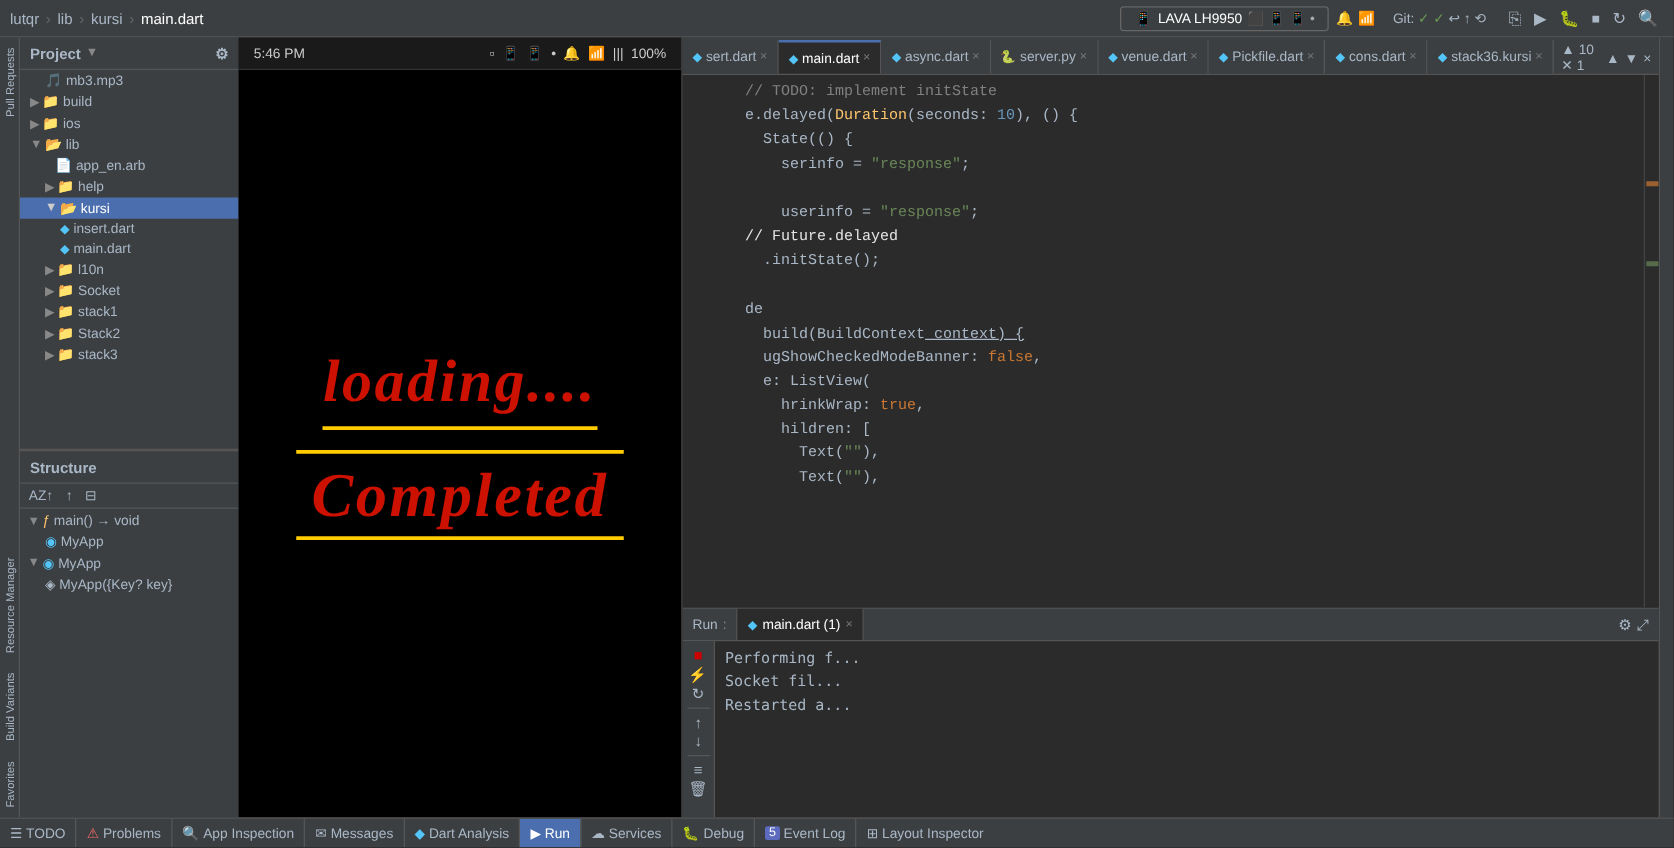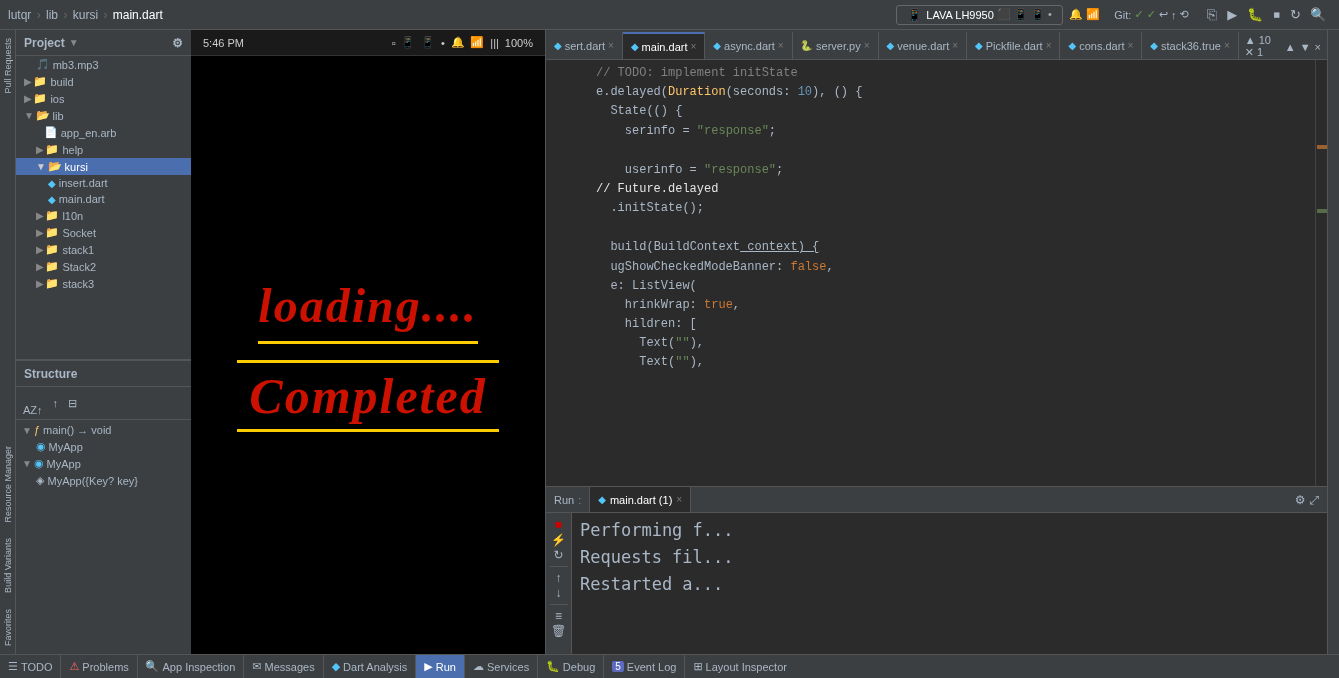--- a/index.html
+++ b/index.html
@@ -160,21 +160,21 @@
             <span>stack3</span>
           </div>
         </div>
       </div>
 
       <div style="flex:1; background:#3c3f41; display:flex; flex-direction:column; overflow:hidden; border-top:1px solid #555;">
         <div style="height:26px; display:flex; align-items:center; padding:0 8px; border-bottom:1px solid #555; font-size:12px; color:#a9b7c6; font-weight:bold;">
           <span>Structure</span>
         </div>
         <div style="display:flex; align-items:center; padding:2px 4px; gap:4px; border-bottom:1px solid #555;">
-          <button style="background:none; border:none; color:#a9b7c6; cursor:pointer; font-size:11px; padding:1px 3px;margin-top:14px;">AZ↑</button>
+          <button style="background:none; border:none; color:#a9b7c6; cursor:pointer; font-size:11px; padding:1px 3px;">AZ↑</button>
           <button style="background:none; border:none; color:#a9b7c6; cursor:pointer; font-size:11px; padding:1px 3px;">↑</button>
           <button style="background:none; border:none; color:#a9b7c6; cursor:pointer; font-size:11px; padding:1px 3px;">⊟</button>
         </div>
         <div style="flex:1; overflow-y:auto; font-size:11px; color:#a9b7c6; padding:2px 0;">
 
           <div style="display:flex; align-items:center; padding:2px 6px; cursor:pointer;">
             <span style="color:#888; font-size:10px; margin-right:2px;">▼</span>
             <span style="color:#ffc66d; margin-right:3px;">ƒ</span>
             <span>main() → void</span>
           </div>
@@ -253,21 +253,21 @@
           <span>Pickfile.dart</span>
           <span style="color:#777; font-size:10px; cursor:pointer;">×</span>
         </div>
         <div style="height:27px; display:flex; align-items:center; padding:0 8px; font-size:11px; color:#a9b7c6; border-right:1px solid #555; cursor:pointer; background:#3c3f41; gap:3px;">
           <span style="color:#54c5f8; font-size:10px;">◆</span>
           <span>cons.dart</span>
           <span style="color:#777; font-size:10px; cursor:pointer;">×</span>
         </div>
         <div style="height:27px; display:flex; align-items:center; padding:0 8px; font-size:11px; color:#a9b7c6; border-right:1px solid #555; cursor:pointer; background:#3c3f41; gap:3px;">
           <span style="color:#54c5f8; font-size:10px;">◆</span>
-          <span>stack36.true</span>
+          <span>stack36.kursi</span>
           <span style="color:#777; font-size:10px; cursor:pointer;">×</span>
         </div>
 
         <div style="margin-left:auto; display:flex; align-items:center; gap:4px; padding:0 6px; font-size:11px; color:#a9b7c6;">
           <span>▲ 10 ✕ 1</span>
           <span style="cursor:pointer;">▲</span>
           <span style="cursor:pointer;">▼</span>
           <span style="cursor:pointer;">×</span>
         </div>
       </div>
@@ -311,20 +311,24 @@
 
         <div style="display:flex; padding:0 8px;">
           <span style="width:30px; color:#555; text-align:right; margin-right:12px; font-size:11px; user-select:none; flex-shrink:0;"></span>
           <span style="color:#a9b7c6; white-space:pre;">  .initState();</span>
         </div>
 
         <div style="display:flex; padding:0 8px; height:20px;">
           <span style="width:30px; color:#555; text-align:right; margin-right:12px; font-size:11px; user-select:none; flex-shrink:0;"></span>
         </div>
 
+        <div style="display:flex; padding:0 8px;">
+          <span style="width:30px; color:#555; text-align:right; margin-right:12px; font-size:11px; user-select:none; flex-shrink:0;"></span>
+          <span style="color:#a9b7c6; white-space:pre;">de</span>
+        </div>
 
         <div style="display:flex; padding:0 8px;">
           <span style="width:30px; color:#555; text-align:right; margin-right:12px; font-size:11px; user-select:none; flex-shrink:0;"></span>
           <span style="color:#a9b7c6; white-space:pre;">  <span style="color:#a9b7c6;">build(</span><span style="color:#a9b7c6;">BuildContext</span><span style="color:#a9b7c6;text-decoration:underline;"> context) {</span></span>
         </div>
 
 
         <div style="display:flex; padding:0 8px;text-align:right;">
           <span style="width:30px; color:#555; text-align:right; margin-right:12px; font-size:11px; user-select:none; flex-shrink:0;"></span>
           <span style="color:#a9b7c6; white-space:pre;">  ugShowCheckedModeBanner: <span style="color:#cc7832;">false</span>,</span>
@@ -387,26 +391,26 @@
             <button style="background:none; border:none; color:#a9b7c6; cursor:pointer; font-size:12px; line-height:1;">⚡</button>
             <button style="background:none; border:none; color:#a9b7c6; cursor:pointer; font-size:12px; line-height:1;">↻</button>
             <div style="width:18px; height:1px; background:#555; margin:2px 0;"></div>
             <button style="background:none; border:none; color:#a9b7c6; cursor:pointer; font-size:12px; line-height:1;">↑</button>
             <button style="background:none; border:none; color:#a9b7c6; cursor:pointer; font-size:12px; line-height:1;">↓</button>
             <div style="width:18px; height:1px; background:#555; margin:2px 0;"></div>
             <button style="background:none; border:none; color:#a9b7c6; cursor:pointer; font-size:12px; line-height:1;">≡</button>
             <button style="background:none; border:none; color:#a9b7c6; cursor:pointer; font-size:12px; line-height:1;">🗑</button>
           </div>
 
-          <div style="flex:1; background:#2b2b2b; overflow-y:auto; font-family:monospace; font-size:17px; padding:4px 8px; color:#a9b7c6;">
+          <div style="flex:1; background:#2b2b2b; overflow-y:auto; font-family:monospace; font-size:12px; padding:4px 8px; color:#a9b7c6;">
             <div style="line-height:1.6;">
               <span>Performing f...</span>
             </div>
             <div style="line-height:1.6;">
-              <span>Requests fil...</span>
+              <span>Socket fil...</span>
             </div>
             <div style="line-height:1.6;">
               <span>Restarted a...</span>
             </div>
           </div>
         </div>
       </div>
     </div>
 
     <div style="width:12px; background:#3c3f41; border-left:1px solid #555; flex-shrink:0;"></div>

